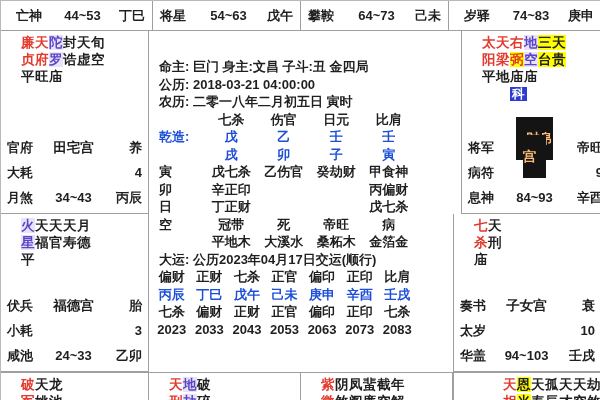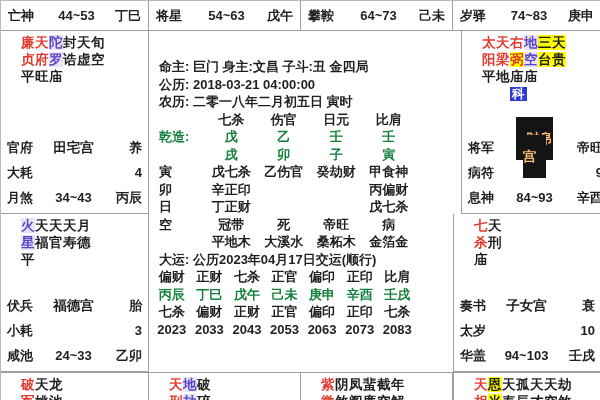--- a/index.html
+++ b/index.html
@@ -7,29 +7,29 @@
     position:relative;width:600px;height:400px;overflow:hidden;background:#fff;
     font-family:"Liberation Sans","DejaVu Sans",sans-serif;
     font-weight:700;color:#1f1f1f;font-size:13px;box-sizing:border-box;
     border-left:1px solid #b9b9b9;border-top:1px solid #b9b9b9;
   }
   .abs{position:absolute;box-sizing:border-box;background:#fff;}
   
   .toprow{left:0;top:0;width:600px;height:30px;display:flex;border-bottom:1px solid #9f9f9f;}
   .topcell{box-sizing:border-box;border-right:1px solid #9f9f9f;display:flex;align-items:center;padding:0 7px;}
   .topcell:last-child{border-right:none;}
-  .tc1,.tc4{width:148px;} .tc2,.tc3{width:152px;}
+  .tc1,.tc4{width:148px;margin-left:8px;} .tc2,.tc3{width:152px;}
   .topcell .tl{width:34px;} .topcell .tm{flex:1;text-align:center;} .topcell .tr{min-width:30px;text-align:right;}
   .cell{display:flex;flex-direction:column;}
   .lt{left:0;top:30px;width:148px;height:183px;border-right:1px solid #9f9f9f;border-bottom:1px solid #9f9f9f;}
   .lm{left:0;top:213px;width:148px;height:158px;border-right:1px solid #9f9f9f;border-bottom:1px solid #9f9f9f;}
   .lb{left:0;top:371px;width:148px;height:29px;border-right:1px solid #9f9f9f;}
   .rt{left:460px;top:30px;width:148px;height:183px;border-left:1px solid #9f9f9f;border-bottom:1px solid #9f9f9f;justify-content:center;}
   .rm{left:452px;top:213px;width:148px;height:158px;border-left:1px solid #9f9f9f;border-bottom:1px solid #9f9f9f;}
-  .rb{left:452px;top:371px;width:148px;height:29px;border-left:1px solid #9f9f9f;}
+  .rb{left:452px;top:371px;width:148px;height:29px;border-left:1px solid #9f9f9f;text-align:right;}
   .bm1{left:148px;top:371px;width:152px;height:29px;border-right:1px solid #9f9f9f;border-top:1px solid #9f9f9f;}
   .bm2{left:300px;top:371px;width:152px;height:29px;border-right:1px solid #9f9f9f;border-top:1px solid #9f9f9f;}
   .lb,.rb{border-top:1px solid #9f9f9f;}
   .center{left:149px;top:30px;width:269px;height:341px;padding-top:27px;}
   
   .stars{padding:3px 0 0 20px;}
   .sline{height:17px;line-height:17px;font-size:13.5px;letter-spacing:0.5px;white-space:nowrap;}
   .seg{white-space:pre;}
   .seg.red{color:#e23a2e;}
   .seg.purple{color:#5b45c7;background:#e9e2f8;}
@@ -39,21 +39,21 @@
   
   .pinfo{margin-top:auto;padding:0 6px 3px 6px;}
   .prow{display:flex;align-items:center;height:25px;}
   .pl{width:40px;}
   .pm{flex:1;text-align:center;}
   .pr{min-width:42px;text-align:right;}
   .pname{font-size:13.5px;}
   .pname.hl{background:#141414;color:#fdba74;padding:14px 10px;}
   
   .cline{height:17.5px;line-height:17.5px;padding-left:9px;white-space:nowrap;}
-  .red{color:#15803d;}
+  .red{color:#1d4ed8;}
   .prow4{display:flex;height:17.5px;line-height:17.5px;padding:0 4px;}
   .plabel{width:46px;padding-left:5px;}
   .pc{flex:1;text-align:center;}
   .prow7{display:flex;height:17.5px;line-height:17.5px;padding:0 3px;}
   .p7{flex:1;text-align:center;white-space:nowrap;}
   .yr{font-size:13px;}
 </style>
 </head>
 <body>
 

